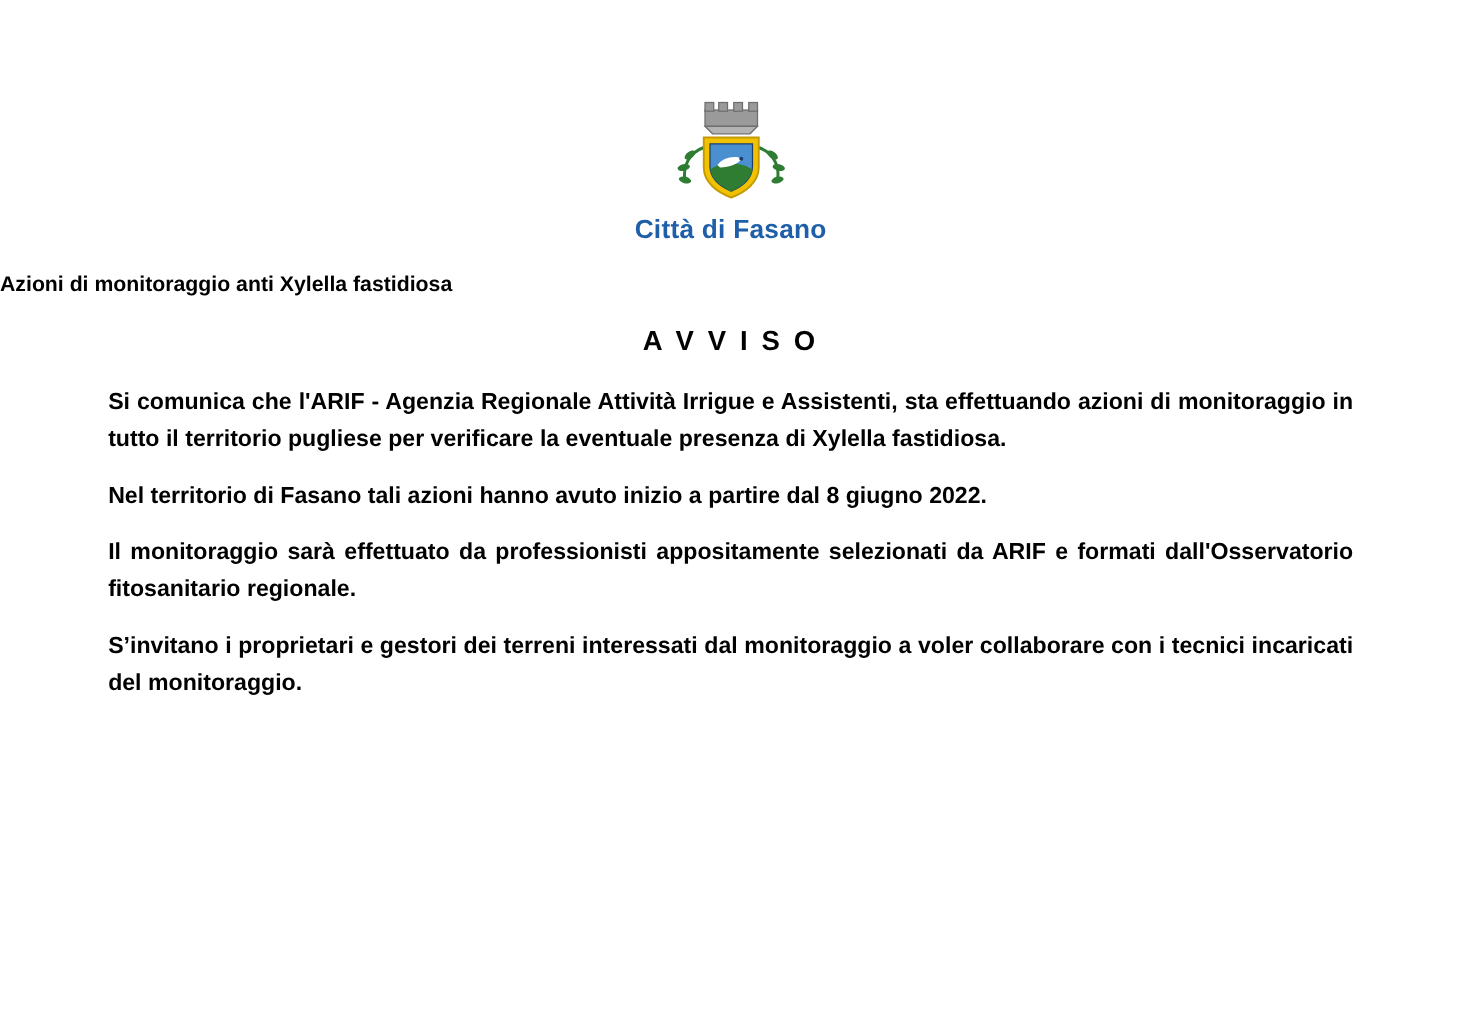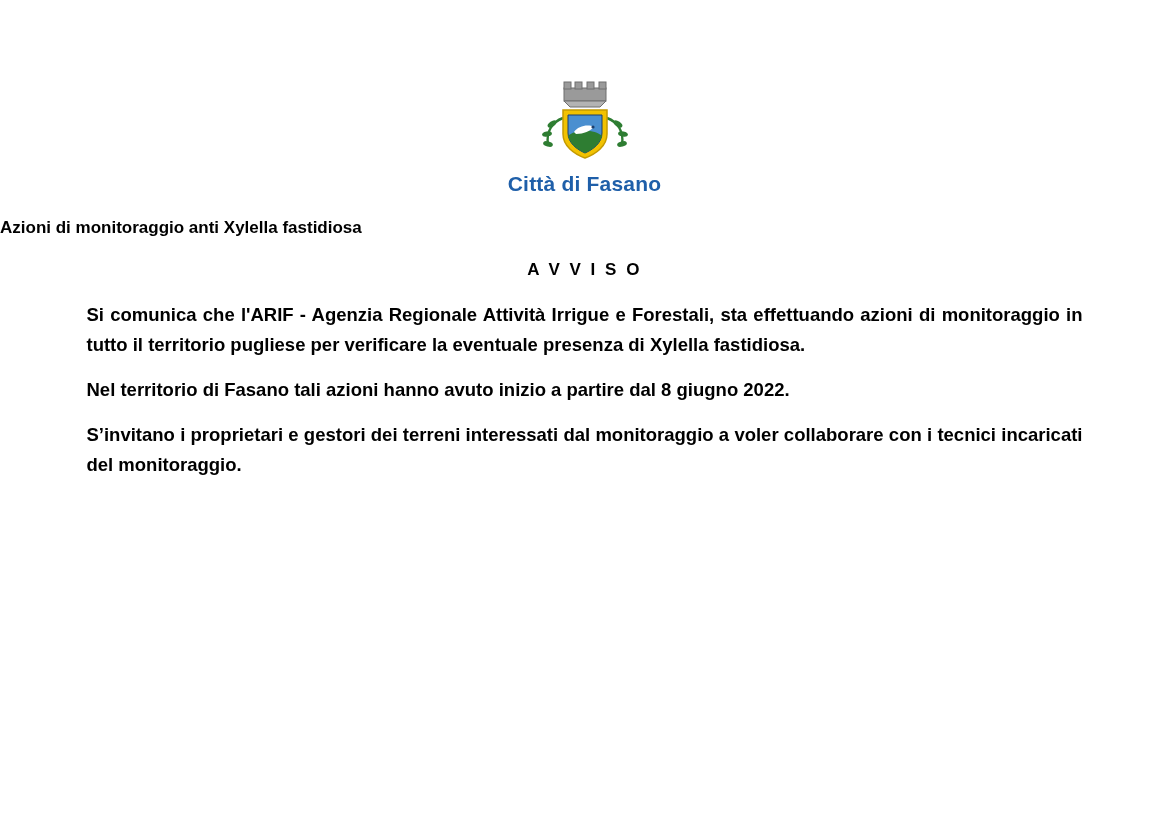--- a/index.html
+++ b/index.html
@@ -40,21 +40,21 @@
     color: #1f5fa9;
     letter-spacing: 0.2px;
   }
   .doc-title {
     font-size: 17px;
     font-weight: bold;
     margin-top: 22px;
   }
   .doc-subtitle {
     text-align: center;
-    font-size: 17px;
+    font-size: 22px;
     font-weight: bold;
     margin-top: 22px;
     letter-spacing: 2.5px;
   }
   .body-text {
     margin: 0 auto;
     width: 996px;
     padding-top: 20px;
   }
   .para {
@@ -109,18 +109,19 @@
         <circle cx="63" cy="53" r="1.6" fill="#1d3f6b"></circle>
       </svg>
     </div>
     <div class="city-name">Città di Fasano</div>
   </div>
 
   <div class="doc-title">Azioni di monitoraggio anti Xylella fastidiosa</div>
   <div class="doc-subtitle">A V V I S O</div>
 
   <div class="body-text">
-    <p class="para">Si comunica che l'ARIF - Agenzia Regionale Attività Irrigue e Forestali, sta effettuando azioni di monitoraggio in tutto il territorio pugliese per verificare la eventuale presenza di Xylella fastidiosa.</p>
+    <p class="para">Si comunica che l'ARIF - Agenzia Regionale Attività Irrigue e Assistenti, sta effettuando azioni di monitoraggio in tutto il territorio pugliese per verificare la eventuale presenza di Xylella fastidiosa.</p>
     <p class="para">Nel territorio di Fasano tali azioni hanno avuto  inizio a partire dal 8 giugno 2022.</p>
+    <p class="para">Il monitoraggio sarà effettuato da professionisti appositamente selezionati da ARIF e formati dall'Osservatorio fitosanitario regionale.</p>
     <p class="para last">S’invitano i proprietari e gestori dei terreni interessati dal monitoraggio a voler collaborare con i tecnici incaricati del monitoraggio.</p>
   </div>
 
 </div>
 
 </body></html>

